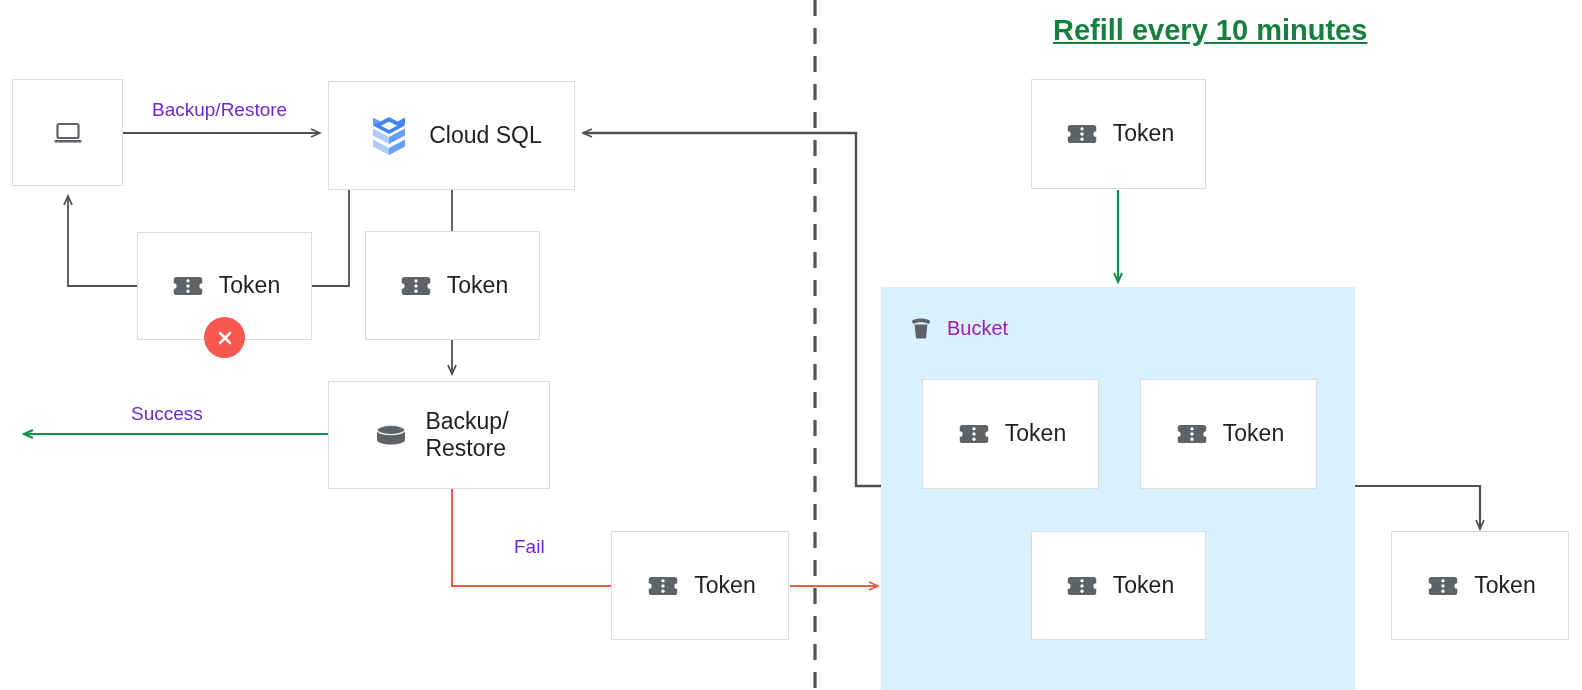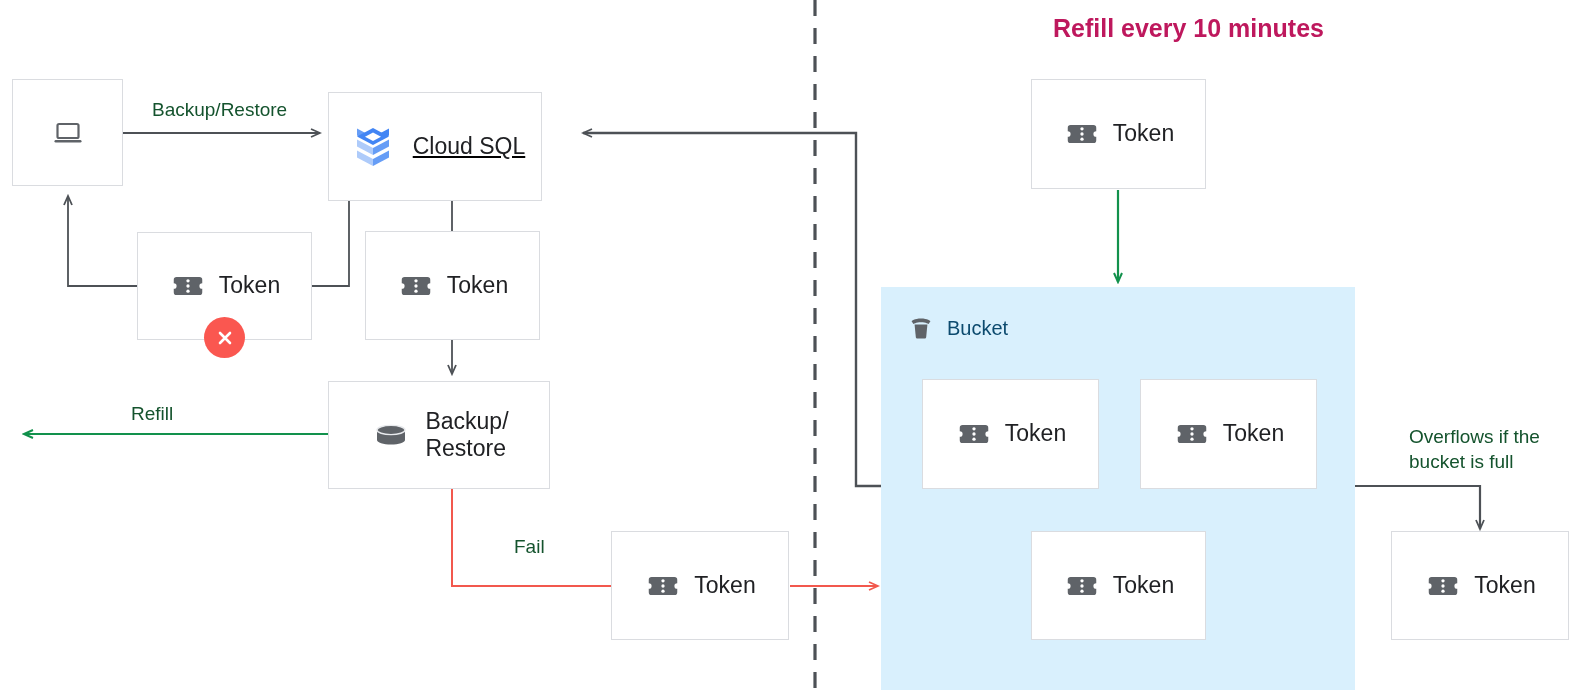--- a/index.html
+++ b/index.html
@@ -52,35 +52,36 @@
     background: #d9f0fd;
   }
   .bucket-header {
     position: absolute;
     display: flex;
     align-items: center;
     gap: 10px;
   }
   .bucket-title {
     font-size: 20px;
-    color: #0c4a6e;
+    color: #a21caf;
   }
   .edge-label {
     position: absolute;
     font-size: 19px;
-    color: #14532d;
+    color: #6d28d9;
     line-height: 1.3;
     white-space: pre-line;
   }
   .diagram-title {
     position: absolute;
-    font-size: 25px;
+    font-size: 29px;
     font-weight: bold;
-    color: #be185d;
+    color: #15803d;
     white-space: nowrap;
+    text-decoration: underline;
   }
   .badge-x {
     position: absolute;
     width: 41px;
     height: 41px;
     border-radius: 50%;
     background: #fa5750;
     display: flex;
     align-items: center;
     justify-content: center;
@@ -148,21 +149,21 @@
 
   <div class="node" style="left:12px; top:79px; width:111px; height:107px;">
     <span>
       <svg class="icon-svg" width="38" height="38" viewBox="0 0 38 38" xmlns="http://www.w3.org/2000/svg">
         <rect x="8.5" y="10" width="21" height="14" rx="1.6" fill="none" stroke="#5f6368" stroke-width="2.2"></rect>
         <rect x="5.5" y="26" width="27" height="2.4" rx="1.2" fill="#5f6368"></rect>
       </svg>
     </span>
   </div>
 
-  <div class="node" style="left:328px; top:92px; width:214px; height:109px;text-decoration:underline;">
+  <div class="node" style="left:328px; top:81px; width:247px; height:109px;">
     <div class="node-inner">
       <span>
         <svg class="icon-svg" width="56" height="56" viewBox="0 0 56 56" xmlns="http://www.w3.org/2000/svg">
 
           <polygon points="28,40 44,31.5 44,38.5 28,47" fill="#669df6"></polygon>
           <polygon points="28,40 12,31.5 12,38.5 28,47" fill="#aecbfa"></polygon>
           <polygon points="28,33 44,41.5 28,50 12,41.5" fill="#ffffff" opacity="0"></polygon>
 
           <polygon points="28,29 44,20.5 44,27.5 28,36" fill="#669df6"></polygon>
           <polygon points="28,29 12,20.5 12,27.5 28,36" fill="#aecbfa"></polygon>
@@ -318,20 +319,18 @@
           <circle cx="20" cy="20" r="1.75" fill="#ffffff"></circle>
           <circle cx="20" cy="25.4" r="1.75" fill="#ffffff"></circle>
         </svg>
       </span>
       <span class="node-label">Token</span>
     </div>
   </div>
 
   <div class="edge-label" style="left:152px; top:98px;">Backup/Restore</div>
 
-  <div class="edge-label" style="left:131px; top:402px;">Refill</div>
+  <div class="edge-label" style="left:131px; top:402px;">Success</div>
 
   <div class="edge-label" style="left:514px; top:535px;">Fail</div>
 
-  <div class="edge-label" style="left:1409px; top:425px; width:160px;">Overflows if the
-bucket is full</div>
 
 </div>
 
 </body></html>

